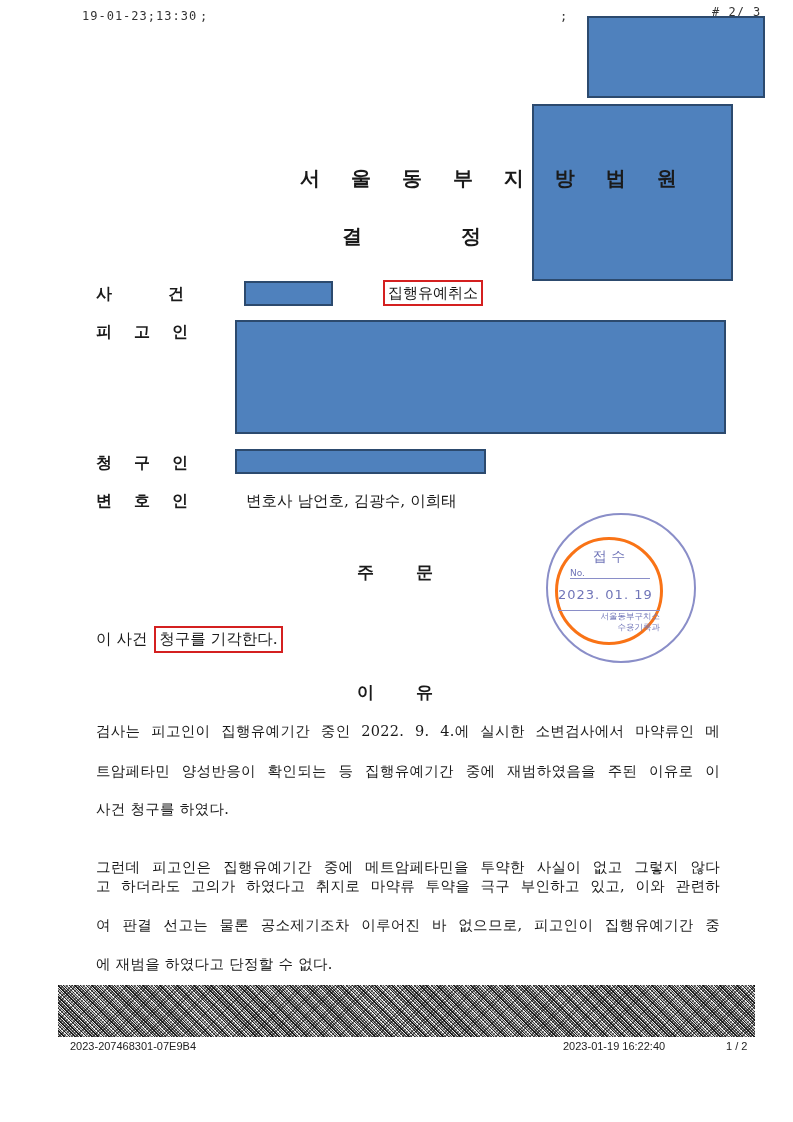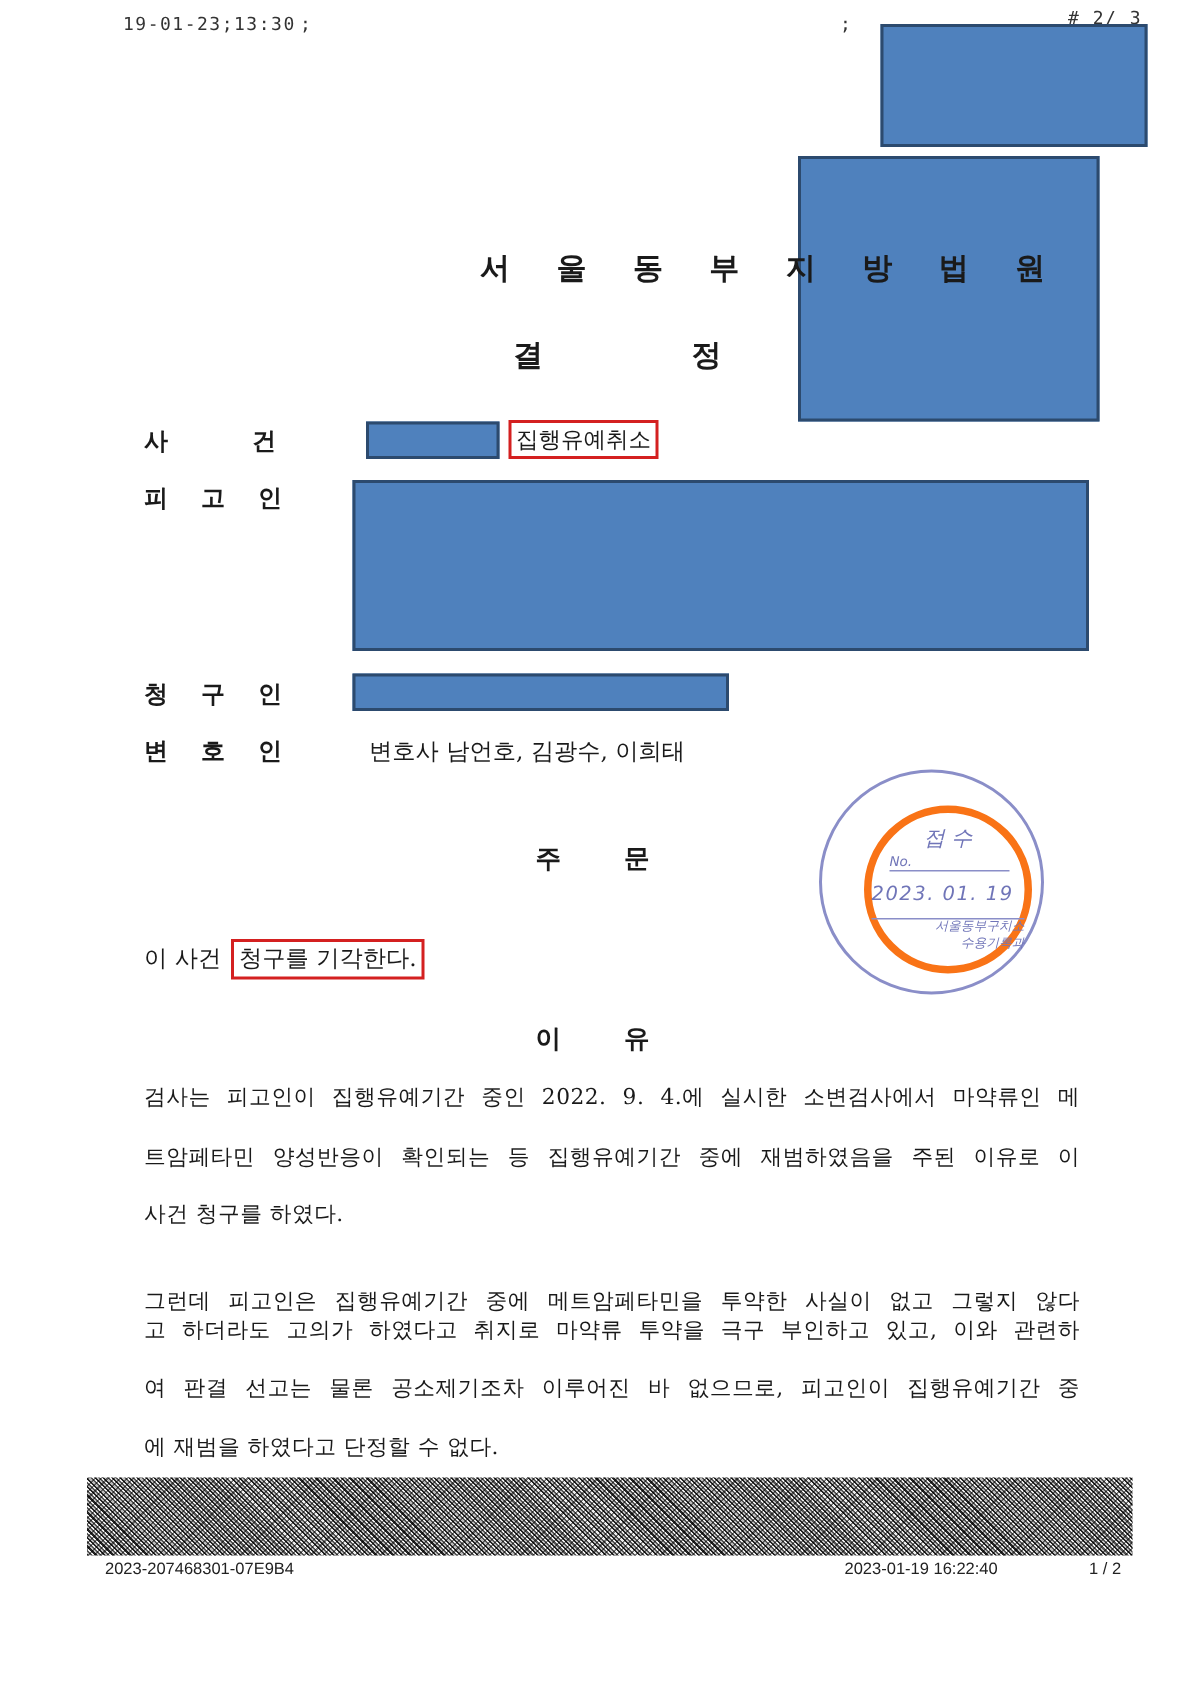--- a/index.html
+++ b/index.html
@@ -5,33 +5,33 @@
   html, body { margin: 0; padding: 0; }
   body {
     width: 793px; height: 1122px; position: relative; overflow: hidden;
     background: #ffffff;
     font-family: "DejaVu Serif", "Liberation Serif", serif;
     color: #1a1a1a;
   }
   .abs { position: absolute; }
   .fax-header { font-family: "DejaVu Sans Mono", "Liberation Mono", monospace; font-size: 12px; color: #333; letter-spacing: 1px; }
   .redact { background: #4f81bd; border: 2px solid #2c4a6e; box-sizing: border-box; }
-  .court-title { font-size: 20px; font-weight: bold; letter-spacing: 12px; margin-left: 20px; }
+  .court-title { font-size: 20px; font-weight: bold; letter-spacing: 12px; }
   .doc-type { font-size: 20px; font-weight: bold; }
   .label { font-size: 16px; font-weight: bold; display: flex; justify-content: space-between; width: 92px; }
   .value { font-size: 15px; }
-  .highlight { border: 2px solid #d42020; padding: 1px 3px; box-sizing: border-box; }
+  .highlight { border: 2px solid #d42020; padding: 1px 3px; box-sizing: border-box; margin-left: 44px; }
   .section-head { font-size: 17px; font-weight: bold; display: flex; justify-content: space-between; }
   .body-line { font-size: 14.5px; white-space: nowrap; left: 96px; width: 624px; text-align: justify; text-align-last: justify; letter-spacing: 0.3px; }
   .stamp {
     width: 150px; height: 150px; border-radius: 50%;
     border: 2px solid #8a8ec8; box-sizing: border-box; color: #7075b8;
     font-family: "DejaVu Sans", sans-serif;
   }
-  .stamp-inner { position: absolute; left: 28px; top: 22px; width: 102px; height: 102px; border-radius: 50%; border: 5px solid #f97316; font-style: italic; }
+  .stamp-inner { position: absolute; left: 7px; top: 22px; width: 102px; height: 102px; border-radius: 50%; border: 3px solid #f97316; }
   .stamp-title { position: absolute; top: 8px; width: 100%; text-align: center; font-size: 14px; }
   .stamp-no { position: absolute; left: 12px; top: 28px; font-size: 9px; border-bottom: 1px solid #8a8ec8; width: 80px; }
   .stamp-date { position: absolute; top: 47px; width: 100%; text-align: left; font-size: 13px; letter-spacing: 1px; }
   .stamp-org { position: absolute; top: 70px; width: 100%; text-align: right; font-size: 8.5px; line-height: 11px; border-top: 1px solid #8a8ec8; }
   .noise {
     background:
       repeating-linear-gradient(45deg, #222 0 1px, #bbb 1px 2px, #555 2px 3px, #eee 3px 4px),
       repeating-linear-gradient(-45deg, rgba(0,0,0,.5) 0 1px, rgba(255,255,255,.4) 1px 3px);
     background-blend-mode: multiply;
   }

